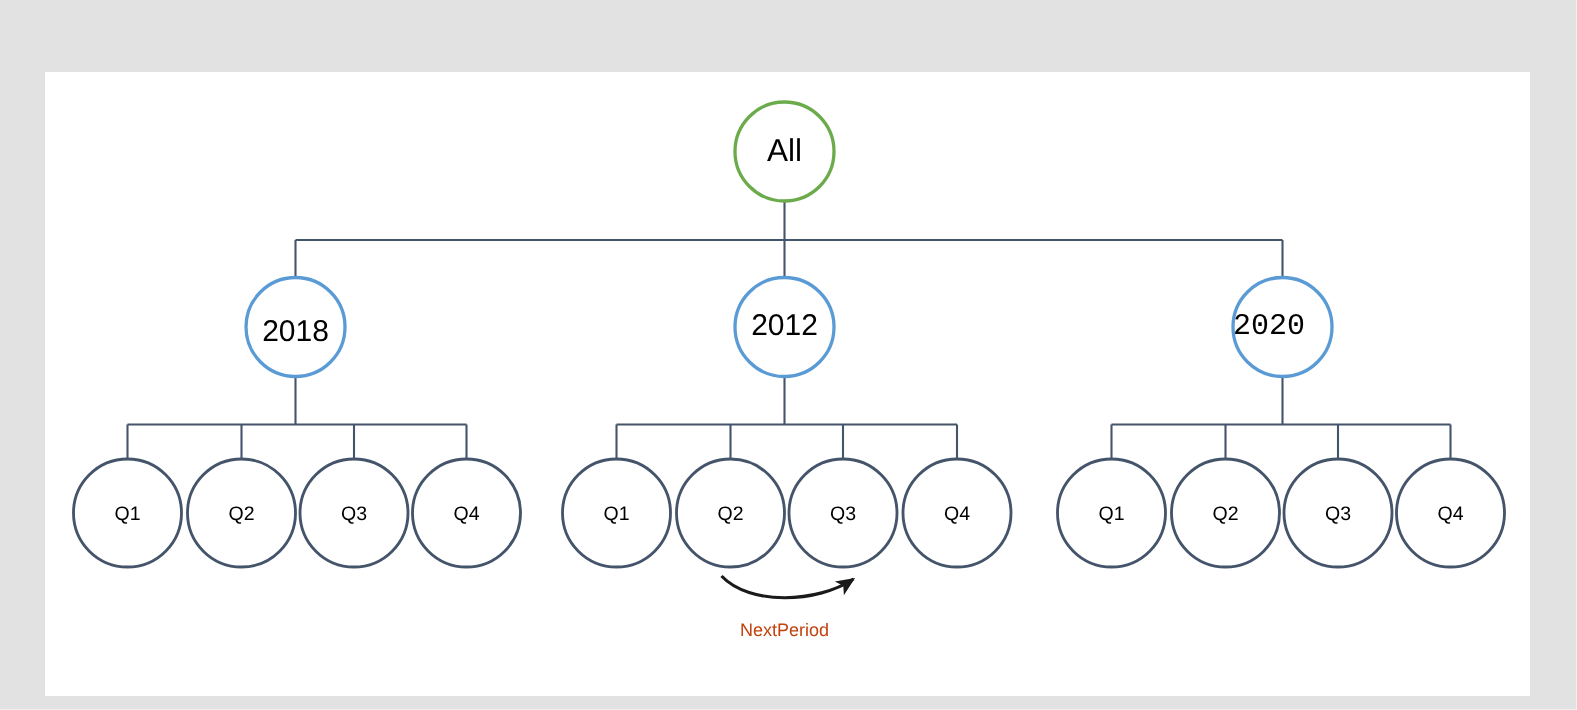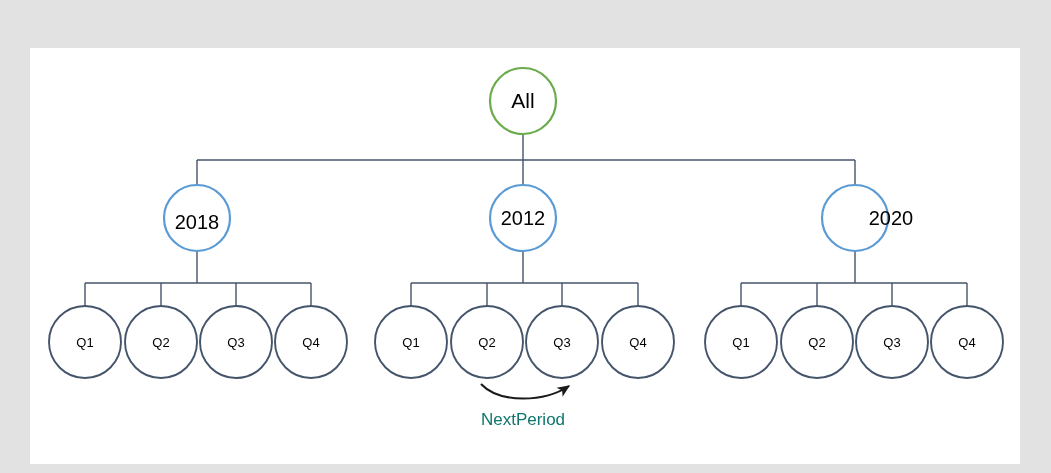--- a/index.html
+++ b/index.html
@@ -40,22 +40,22 @@
     color: #000000;
     white-space: nowrap;
     pointer-events: none;
   }
   .label-root { font-size: 21px; }
   .label-year { font-size: 20px; }
   .label-quarter { font-size: 13px; }
   .edge-label {
     position: absolute;
     transform: translate(-50%, -50%);
-    font-size: 17px;
-    color: #0f766e;
+    font-size: 12px;
+    color: #c2410c;
     white-space: nowrap;
   }
 </style>
 </head>
 <body>
 
 <div id="stage">
 
   <div id="canvas"></div>
 
@@ -122,21 +122,21 @@
     <circle cx="892" cy="322" r="36" fill="none" stroke="#44546A" stroke-width="1.9"></circle>
     <circle cx="967" cy="322" r="36" fill="none" stroke="#44546A" stroke-width="1.9"></circle>
 
     <path d="M481,364 C500,384 545,382 569,366" fill="none" stroke="#1a1a1a" stroke-width="2.1" marker-end="url(#arrowhead)"></path>
   </svg>
 
   <div class="node-label label-root" style="left:523px; top:81px;">All</div>
 
   <div class="node-label label-year" style="left:197px; top:202px;">2018</div>
   <div class="node-label label-year" style="left:523px; top:198px;">2012</div>
-  <div class="node-label label-year" style="left:891px; top:198px;">2020</div>
+  <div class="node-label label-year" style="left:846px; top:198px;font-family:Liberation Mono, monospace;">2020</div>
 
   <div class="node-label label-quarter" style="left:85px;  top:322px;">Q1</div>
   <div class="node-label label-quarter" style="left:161px; top:322px;">Q2</div>
   <div class="node-label label-quarter" style="left:236px; top:322px;">Q3</div>
   <div class="node-label label-quarter" style="left:311px; top:322px;">Q4</div>
 
   <div class="node-label label-quarter" style="left:411px; top:322px;">Q1</div>
   <div class="node-label label-quarter" style="left:487px; top:322px;">Q2</div>
   <div class="node-label label-quarter" style="left:562px; top:322px;">Q3</div>
   <div class="node-label label-quarter" style="left:638px; top:322px;">Q4</div>

